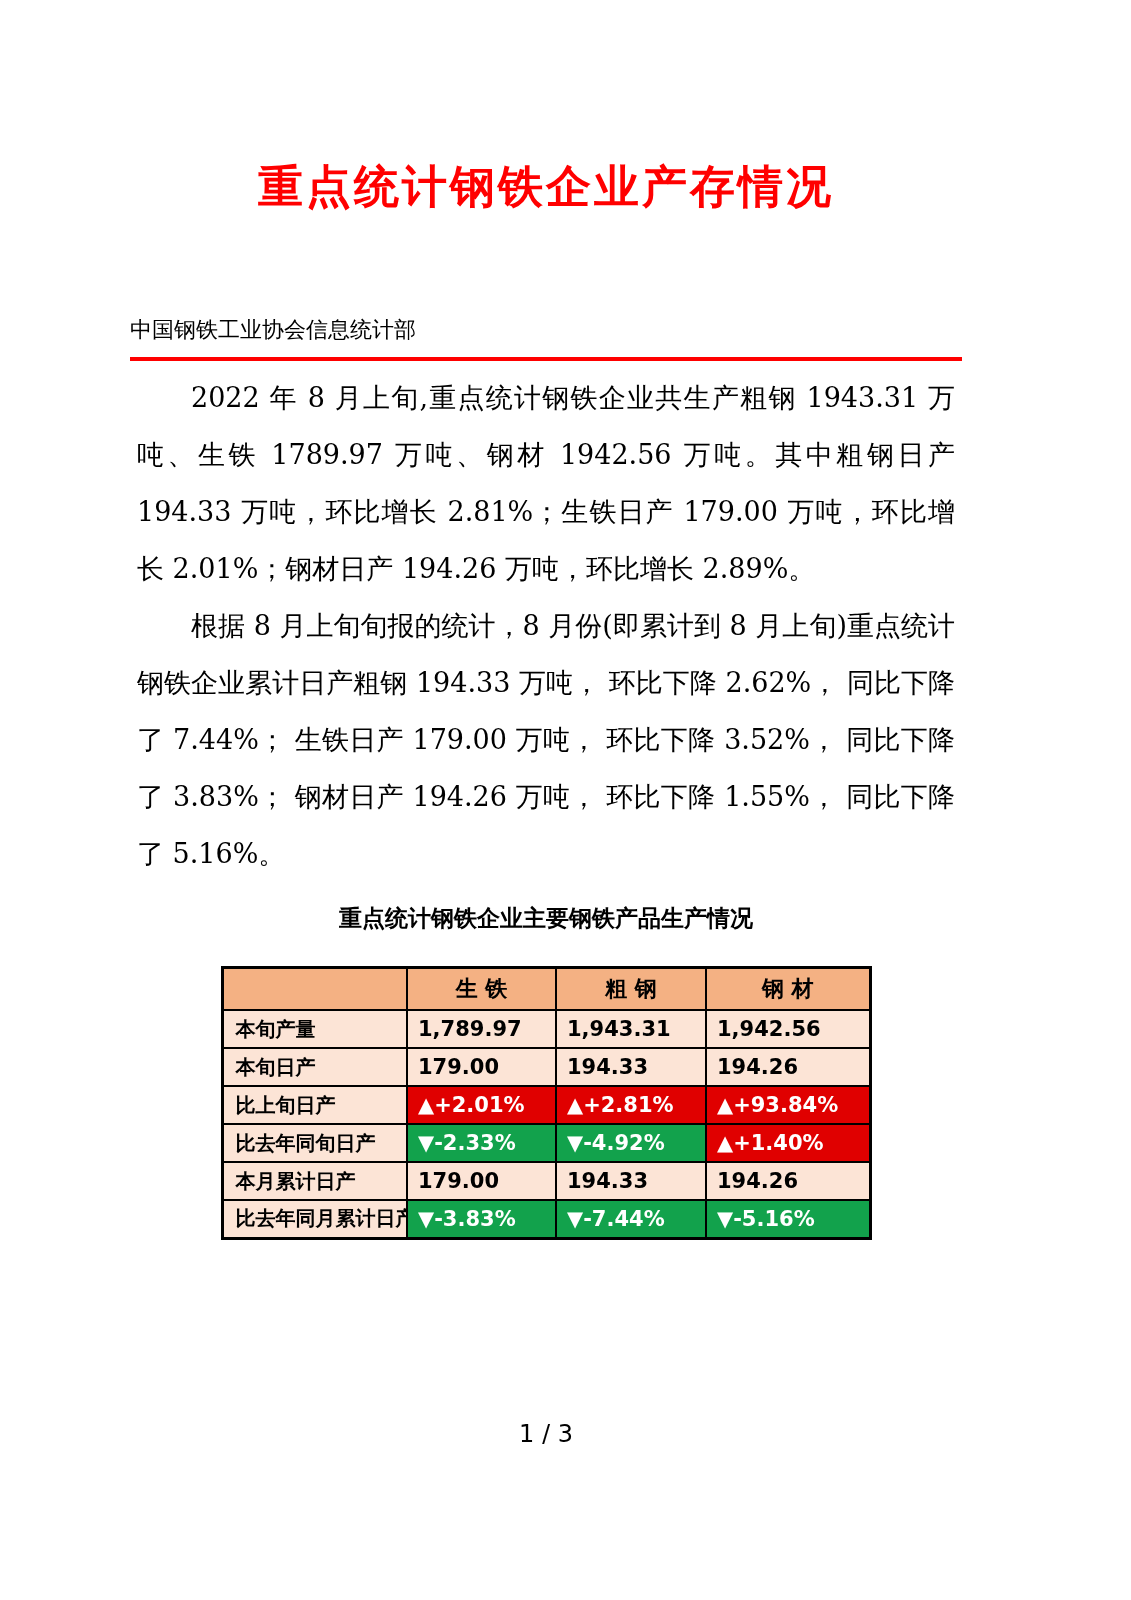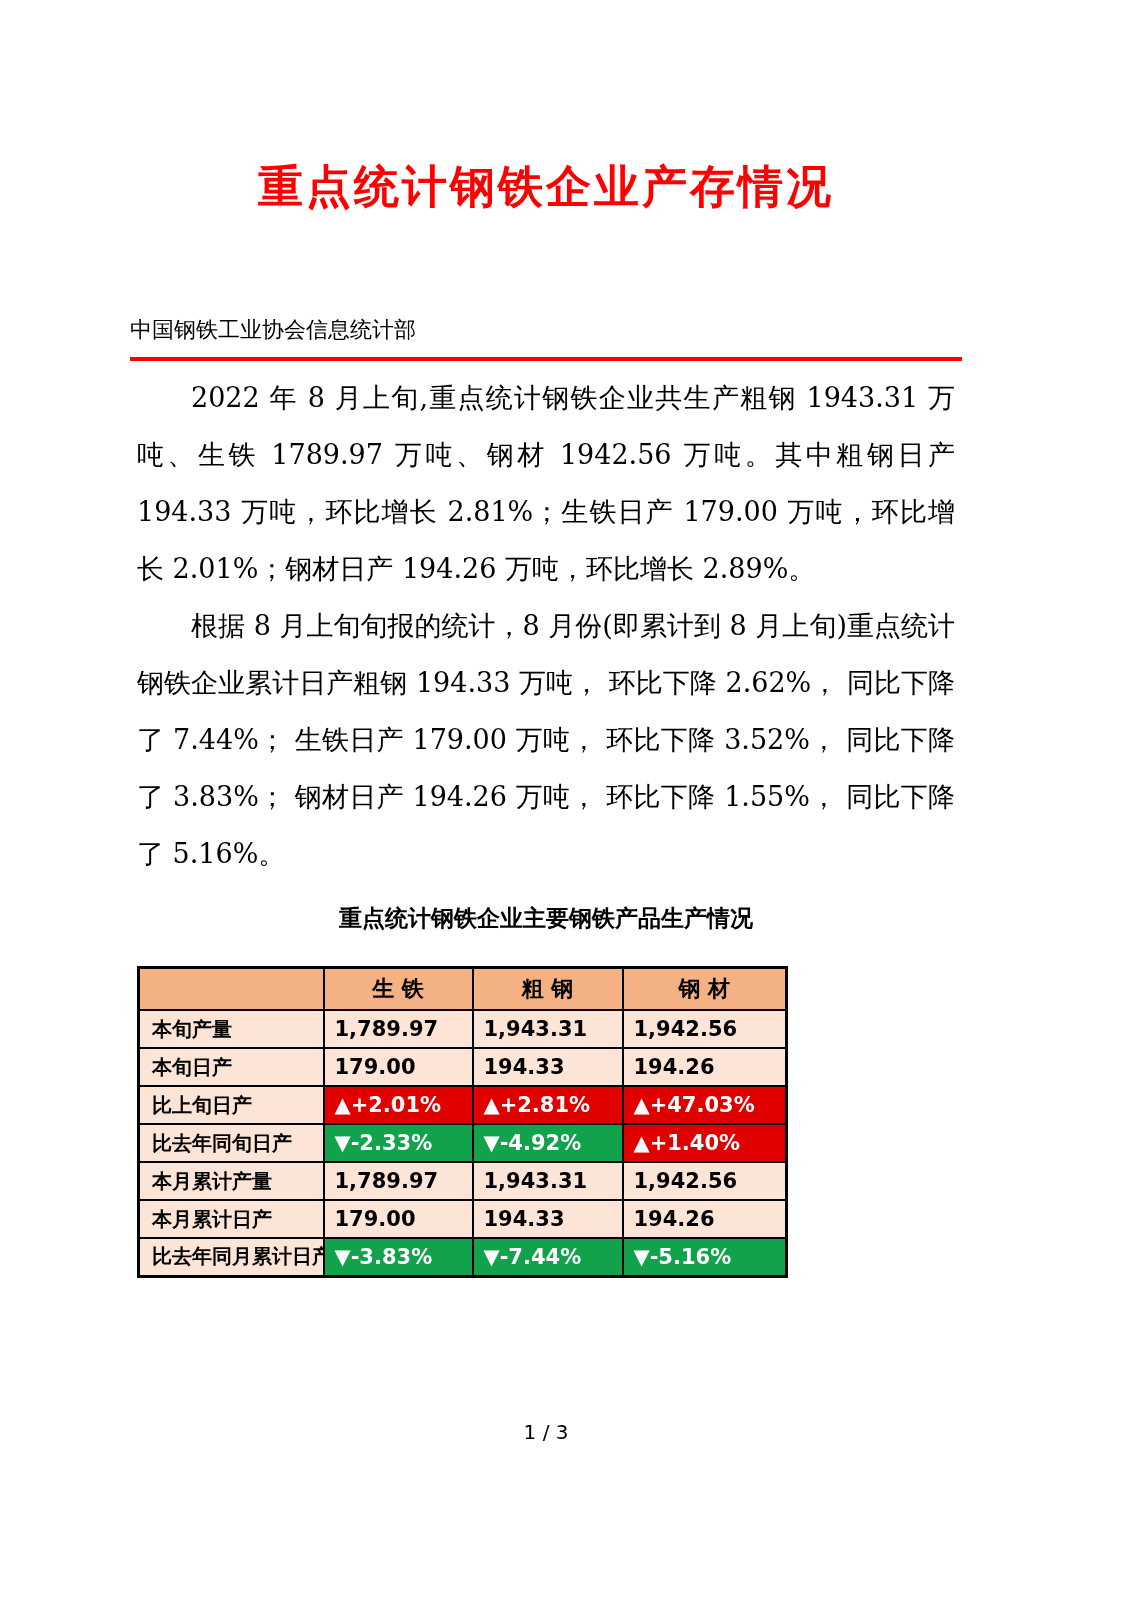--- a/index.html
+++ b/index.html
@@ -40,21 +40,21 @@
   .body-text p{margin:0;text-indent:2em;}
   .table-title{
     position:absolute;top:904px;left:137px;width:818px;
     text-align:center;
     font-family:"DejaVu Sans","Liberation Sans",sans-serif;
     font-weight:bold;font-size:23px;line-height:1.3;
     margin:0;
   }
   .table-wrap{
     position:absolute;top:966px;left:137px;width:818px;
-    display:flex;justify-content:flex-start;
+    display:flex;justify-content:center;
   }
   table.stats{
     border-collapse:collapse;
     table-layout:fixed;
     width:648px;
     border:3px solid #000;
     font-family:"DejaVu Sans","Liberation Sans",sans-serif;
   }
   table.stats col.c0{width:185px;}
   table.stats col.c1{width:149px;}
@@ -91,21 +91,21 @@
     color:#fff;font-size:21px;padding-left:10px;
   }
   table.stats td.down{
     background:var(--down-green,#12a24c);
     color:#fff;font-size:21px;padding-left:10px;
   }
   .page-num{
     position:absolute;top:1420px;left:137px;width:818px;
     text-align:center;
     font-family:"DejaVu Sans","Liberation Sans",sans-serif;
-    font-size:20px;
+    font-size:24px;
   }
 </style>
 </head>
 <body>
 
 <div class="page">
 
   <h1 class="doc-title">重点统计钢铁企业产存情况</h1>
 
 
@@ -146,33 +146,27 @@
           <tr>
             <td class="label">本旬日产</td>
             <td class="plain">179.00</td>
             <td class="plain">194.33</td>
             <td class="plain">194.26</td>
           </tr>
           <tr>
             <td class="label">比上旬日产</td>
             <td class="up">▲+2.01%</td>
             <td class="up">▲+2.81%</td>
-            <td class="up">▲+47.03%</td>
+            <td class="up">▲+93.84%</td>
           </tr>
           <tr>
             <td class="label">比去年同旬日产</td>
             <td class="down">▼-2.33%</td>
             <td class="down">▼-4.92%</td>
             <td class="up">▲+1.40%</td>
-          </tr>
-          <tr>
-            <td class="label">本月累计产量</td>
-            <td class="plain">1,789.97</td>
-            <td class="plain">1,943.31</td>
-            <td class="plain">1,942.56</td>
           </tr>
           <tr>
             <td class="label">本月累计日产</td>
             <td class="plain">179.00</td>
             <td class="plain">194.33</td>
             <td class="plain">194.26</td>
           </tr>
           <tr>
             <td class="label">比去年同月累计日产</td>
             <td class="down">▼-3.83%</td>

